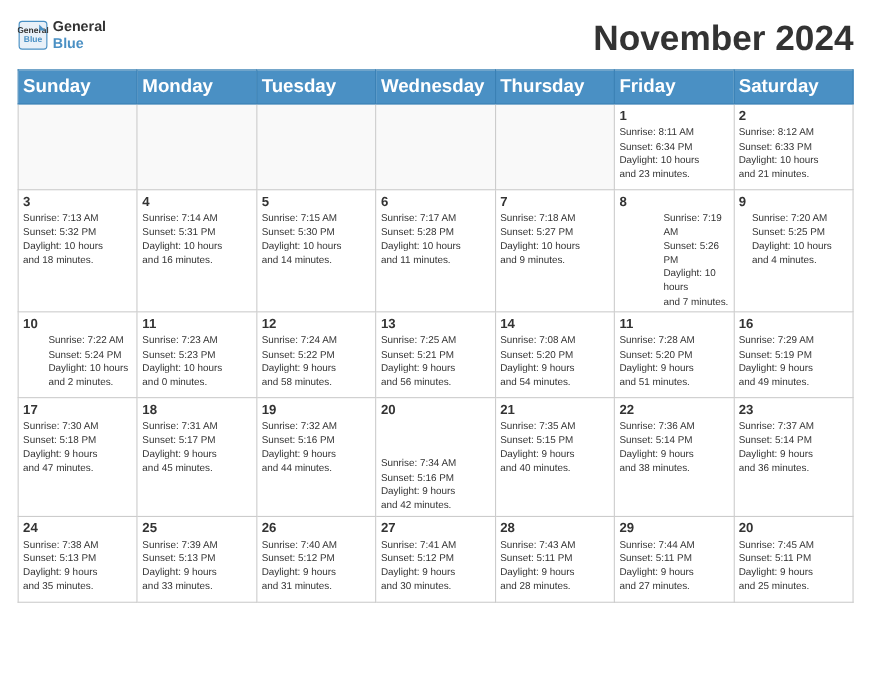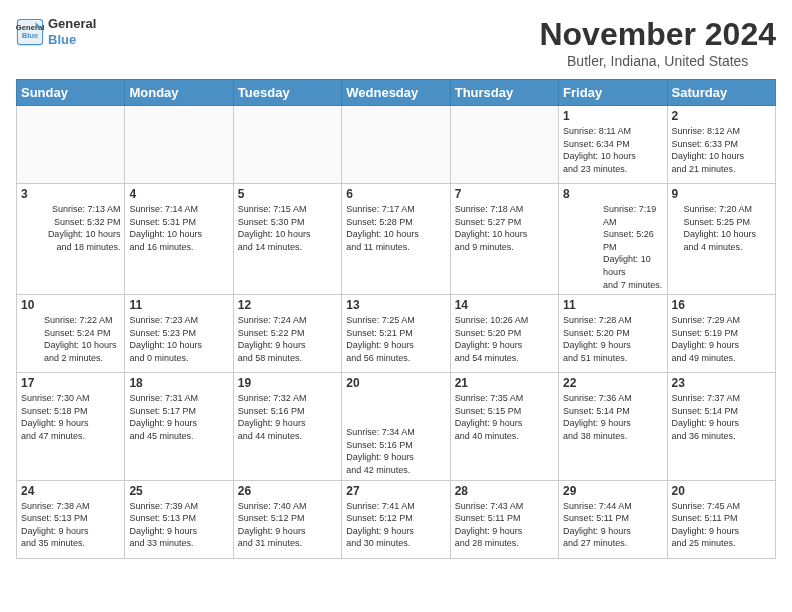--- a/index.html
+++ b/index.html
@@ -24,40 +24,40 @@
     .logo {
       display: flex;
       align-items: center;
     }
     .logo-icon {
       width: 28px;
       height: 28px;
       margin-right: 4px;
     }
     .title-block {
-      text-align: center;
+      text-align: left;
     }
     .month-title {
       font-size: 32px;
       font-weight: bold;
       color: #333;
     }
     .location {
       font-size: 14px;
       color: #555;
     }
     table {
       width: 100%;
       border-collapse: collapse;
       table-layout: fixed;
     }
     th {
       background-color: #4a90c4;
       color: #fff;
-      font-size: 13px;
+      font-size: 17px;
       font-weight: bold;
       padding: 5px 4px;
       text-align: left;
       border: 1px solid #3a80b4;
     }
     td {
       border: 1px solid #ccc;
       vertical-align: top;
       padding: 3px 4px;
       font-size: 9.5px;
@@ -93,21 +93,20 @@
         <text x="20" y="29" text-anchor="middle" font-size="11" font-weight="bold" fill="#4a90c4">Blue</text>
         <polygon points="28,6 36,14 28,14" fill="#4a90c4"></polygon>
       </svg>
       <div>
         <div style="font-size:13px;font-weight:bold;color:#333;line-height:1.2">General</div>
         <div style="font-size:13px;font-weight:bold;color:#4a90c4;line-height:1.2">Blue</div>
       </div>
     </div>
     <div class="title-block">
       <div class="month-title">November 2024</div>
-      <div class="location">Butler, Indiana, United States</div>
     </div>
   </div>
 
   <table>
     <thead>
       <tr>
         <th>Sunday</th>
         <th>Monday</th>
         <th>Tuesday</th>
         <th>Wednesday</th>
@@ -134,21 +133,21 @@
             <span class="day-num">2</span>
             <div class="day-info" style="white-space: pre-line;">Sunrise: 8:12 AM
 Sunset: 6:33 PM
 Daylight: 10 hours
 and 21 minutes.</div>
           </td>
         </tr>
         <tr>
           <td>
             <span class="day-num">3</span>
-            <div class="day-info" style="white-space: pre-line; text-align: right;">Sunrise: 7:13 AM
+            <div class="day-info" style="white-space: pre-line;">Sunrise: 7:13 AM
 Sunset: 5:32 PM
 Daylight: 10 hours
 and 18 minutes.</div>
           </td>
           <td>
             <span class="day-num">4</span>
             <div class="day-info" style="white-space: pre-line;">Sunrise: 7:14 AM
 Sunset: 5:31 PM
 Daylight: 10 hours
 and 16 minutes.</div>
@@ -213,21 +212,21 @@
           </td>
           <td>
             <span class="day-num">13</span>
             <div class="day-info" style="white-space: pre-line;">Sunrise: 7:25 AM
 Sunset: 5:21 PM
 Daylight: 9 hours
 and 56 minutes.</div>
           </td>
           <td>
             <span class="day-num">14</span>
-            <div class="day-info" style="white-space: pre-line;">Sunrise: 10:26 AM
+            <div class="day-info" style="white-space: pre-line;">Sunrise: 7:08 AM
 Sunset: 5:20 PM
 Daylight: 9 hours
 and 54 minutes.</div>
           </td>
           <td>
             <span class="day-num">11</span>
             <div class="day-info" style="white-space: pre-line;">Sunrise: 7:28 AM
 Sunset: 5:20 PM
 Daylight: 9 hours
 and 51 minutes.</div>

